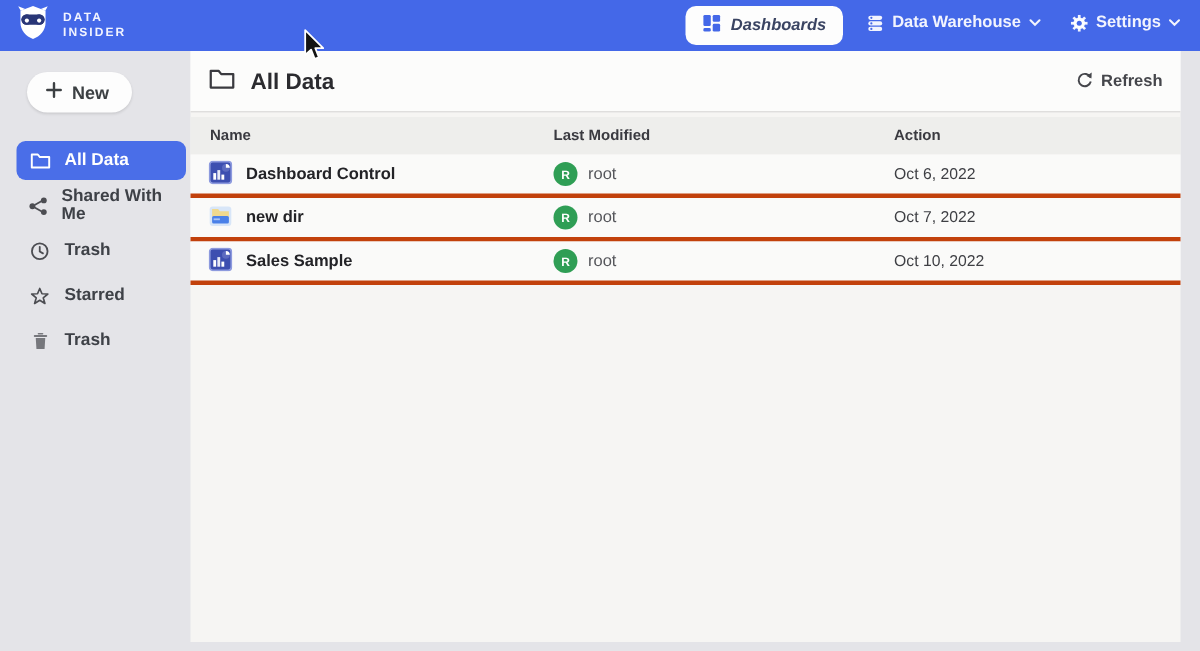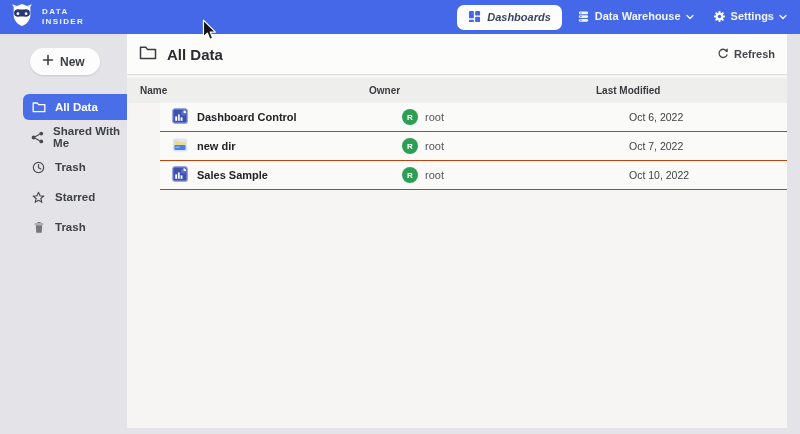--- a/index.html
+++ b/index.html
@@ -14,21 +14,21 @@
   .logo-text { color:#f2f4ff; font-size:8px; font-weight:bold; letter-spacing:1.4px;
                line-height:1.3; }
   .topnav { margin-left:auto; display:flex; align-items:center; gap:11px; }
   .nav-btn-primary { background:#fdfdfd; border-radius:7px; padding:5px 11px;
                      display:flex; align-items:center; gap:6px; font-size:11px;
                      font-weight:bold; color:#3a4462; cursor:default;font-style:italic; }
   .nav-item { display:flex; gap:5px; color:rgba(255,255,255,.93);
               font-size:11px; font-weight:bold; padding:5px 4px; cursor:default; }
 
   
-  .sidebar { position:absolute; top:34px; left:16px; width:127px; height:400px;
+  .sidebar { position:absolute; top:34px; left:4px; width:127px; height:400px;
              background:#e4e4e8; }
   .new-btn { display:inline-flex; align-items:center; gap:6px; margin:14px 0 0 14px;
              background:#fdfdfd; border-radius:15px; padding:6px 15px 6px 12px;
              font-size:12px; font-weight:bold; color:#3c4043;
              box-shadow:0 1px 2px rgba(0,0,0,.12); }
   .side-menu { margin-top:19px; }
   .side-item { display:flex; align-items:center; gap:9px; height:26px;
                margin:0 7px 4px 7px; padding:0 8px; border-radius:6px;
                font-size:11.5px; color:#3e4147; font-weight:bold; }
   .side-item.selected { background:#4a6ee8; color:#ffffff; }
@@ -45,21 +45,21 @@
                 font-weight:bold; color:#2b2b2f; }
   .refresh { margin-left:auto; display:flex; align-items:center; gap:5px;
              font-size:11px; font-weight:bold; color:#45464b; }
 
   .table-area { margin-top:3px; }
   .thead, .trow { display:grid; grid-template-columns:208px 193px 194px 1fr;
                   align-items:center;gap:34px; }
   .thead { height:25px; background:#eeeeec; font-size:10px; font-weight:bold;
            color:#3a3a40; }
   .thead .c-name { padding-left:13px; }
-  .trow { height:29px; background:#fafaf9; border-bottom:1px solid #c2410c;margin-left:33px; }
+  .trow { height:29px; background:#fafaf9; border-bottom:3px solid #c2410c; }
   .cell-name { display:flex; align-items:center; gap:9px; padding-left:12px;
                font-size:11px; font-weight:bold; color:#232327; }
   .cell-owner { display:flex; align-items:center; gap:7px; font-size:11px;
                 color:#55565b; }
   .avatar { width:16px; height:16px; border-radius:50%; background:#2f9e55;
             color:#fff; font-size:8px; font-weight:bold; display:flex;
             align-items:center; justify-content:center; }
   .cell-date { font-size:10.5px; color:#3e3f44; }
   .cell-action { display:flex; align-items:center; gap:16px; padding-left:2px; }
 
@@ -237,21 +237,20 @@
               <path d="M12.6 1.6 L12.4 6.2 L8.6 4.3 Z" fill="#45464b"></path>
             </svg>
           </span>
           <span>Refresh</span>
         </div>
       </div>
 
       <div class="table-area">
         <div class="thead">
           <div class="c-name">Name</div>
-          <div>Owner</div>
           <div>Last Modified</div>
           <div>Action</div>
         </div>
 
         <div class="trow">
           <div class="cell-name">
             <span>
               <svg width="16" height="16" viewBox="0 0 16 16">
                 <rect x="0.8" y="0.8" width="14.4" height="14.4" rx="2" fill="#3d4fb0" stroke="#8d9ade" stroke-width="1.2"></rect>
                 <rect x="3.2" y="8.4" width="1.9" height="4.4" fill="#ffffff"></rect>

